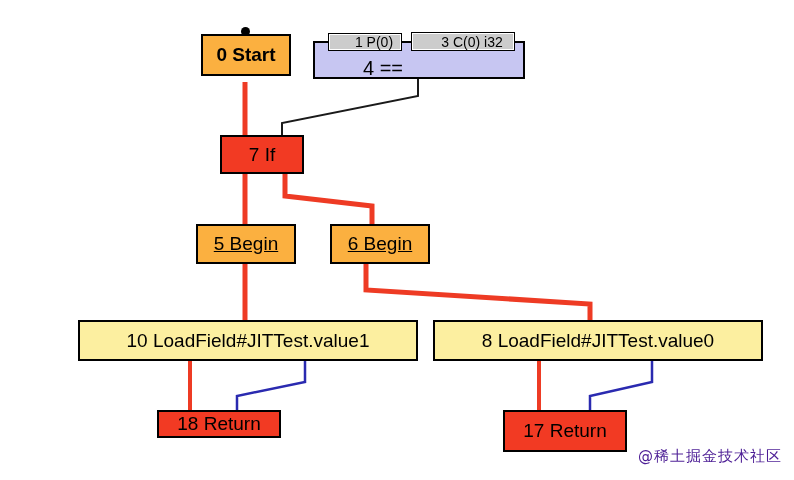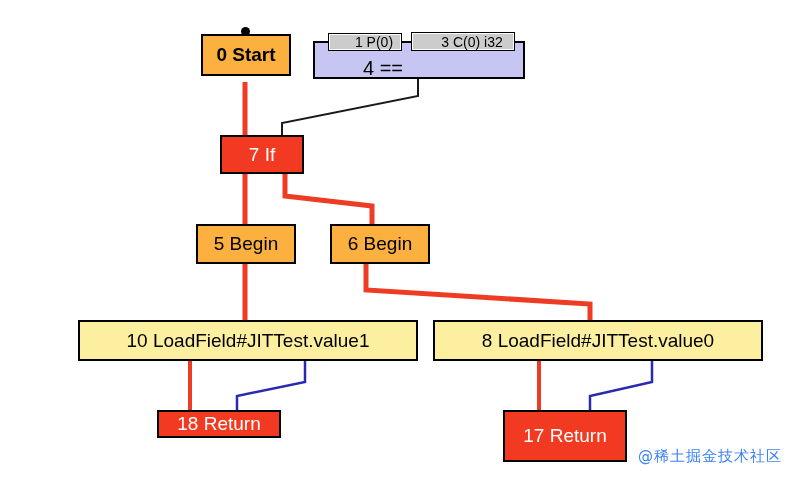--- a/index.html
+++ b/index.html
@@ -37,24 +37,25 @@
   .node-start {
     background: #fbb040;
     color: #000000;
     font-weight: bold;
     font-size: 19px;
   }
   .node-begin {
     background: #fbb040;
     color: #000000;
     font-size: 19px;
+    text-decoration: underline;
   }
   .node-if, .node-return {
     background: #f23a23;
-    color: #ffffff;
+    color: #000000;
     font-size: 19px;
   }
   .node-load {
     background: #fcefa0;
     color: #000000;
     font-size: 19px;
     text-align: center;
   }
   .node-cmp {
     background: #c7c6f2;
@@ -91,21 +92,21 @@
     width: 9px;
     height: 9px;
     border-radius: 50%;
     background: #000000;
     z-index: 8;
   }
   .watermark {
     position: absolute;
     right: 12px;
     bottom: 14px;
-    color: #3b82f6;
+    color: #4c1d95;
     font-size: 15px;
     z-index: 9;
     font-family: "DejaVu Sans", sans-serif;
     letter-spacing: 1px;
   }
 </style>
 </head>
 <body>
 
 <div id="graph-canvas">
@@ -162,18 +163,18 @@
   <div class="node node-load" style="left:78px; top:320px; width:340px; height:41px;">
     <span>10 LoadField#JITTest.value1</span>
   </div>
   <div class="node node-load" style="left:433px; top:320px; width:330px; height:41px;">
     <span>8 LoadField#JITTest.value0</span>
   </div>
 
   <div class="node node-return" style="left:157px; top:410px; width:124px; height:28px;justify-content:center;">
     <span>18 Return</span>
   </div>
-  <div class="node node-return" style="left:503px; top:410px; width:124px; height:52px;">
+  <div class="node node-return" style="left:503px; top:410px; width:124px; height:42px;">
     <span>17 Return</span>
   </div>
 
   <div class="watermark">@稀土掘金技术社区</div>
 </div>
 
 </body></html>

